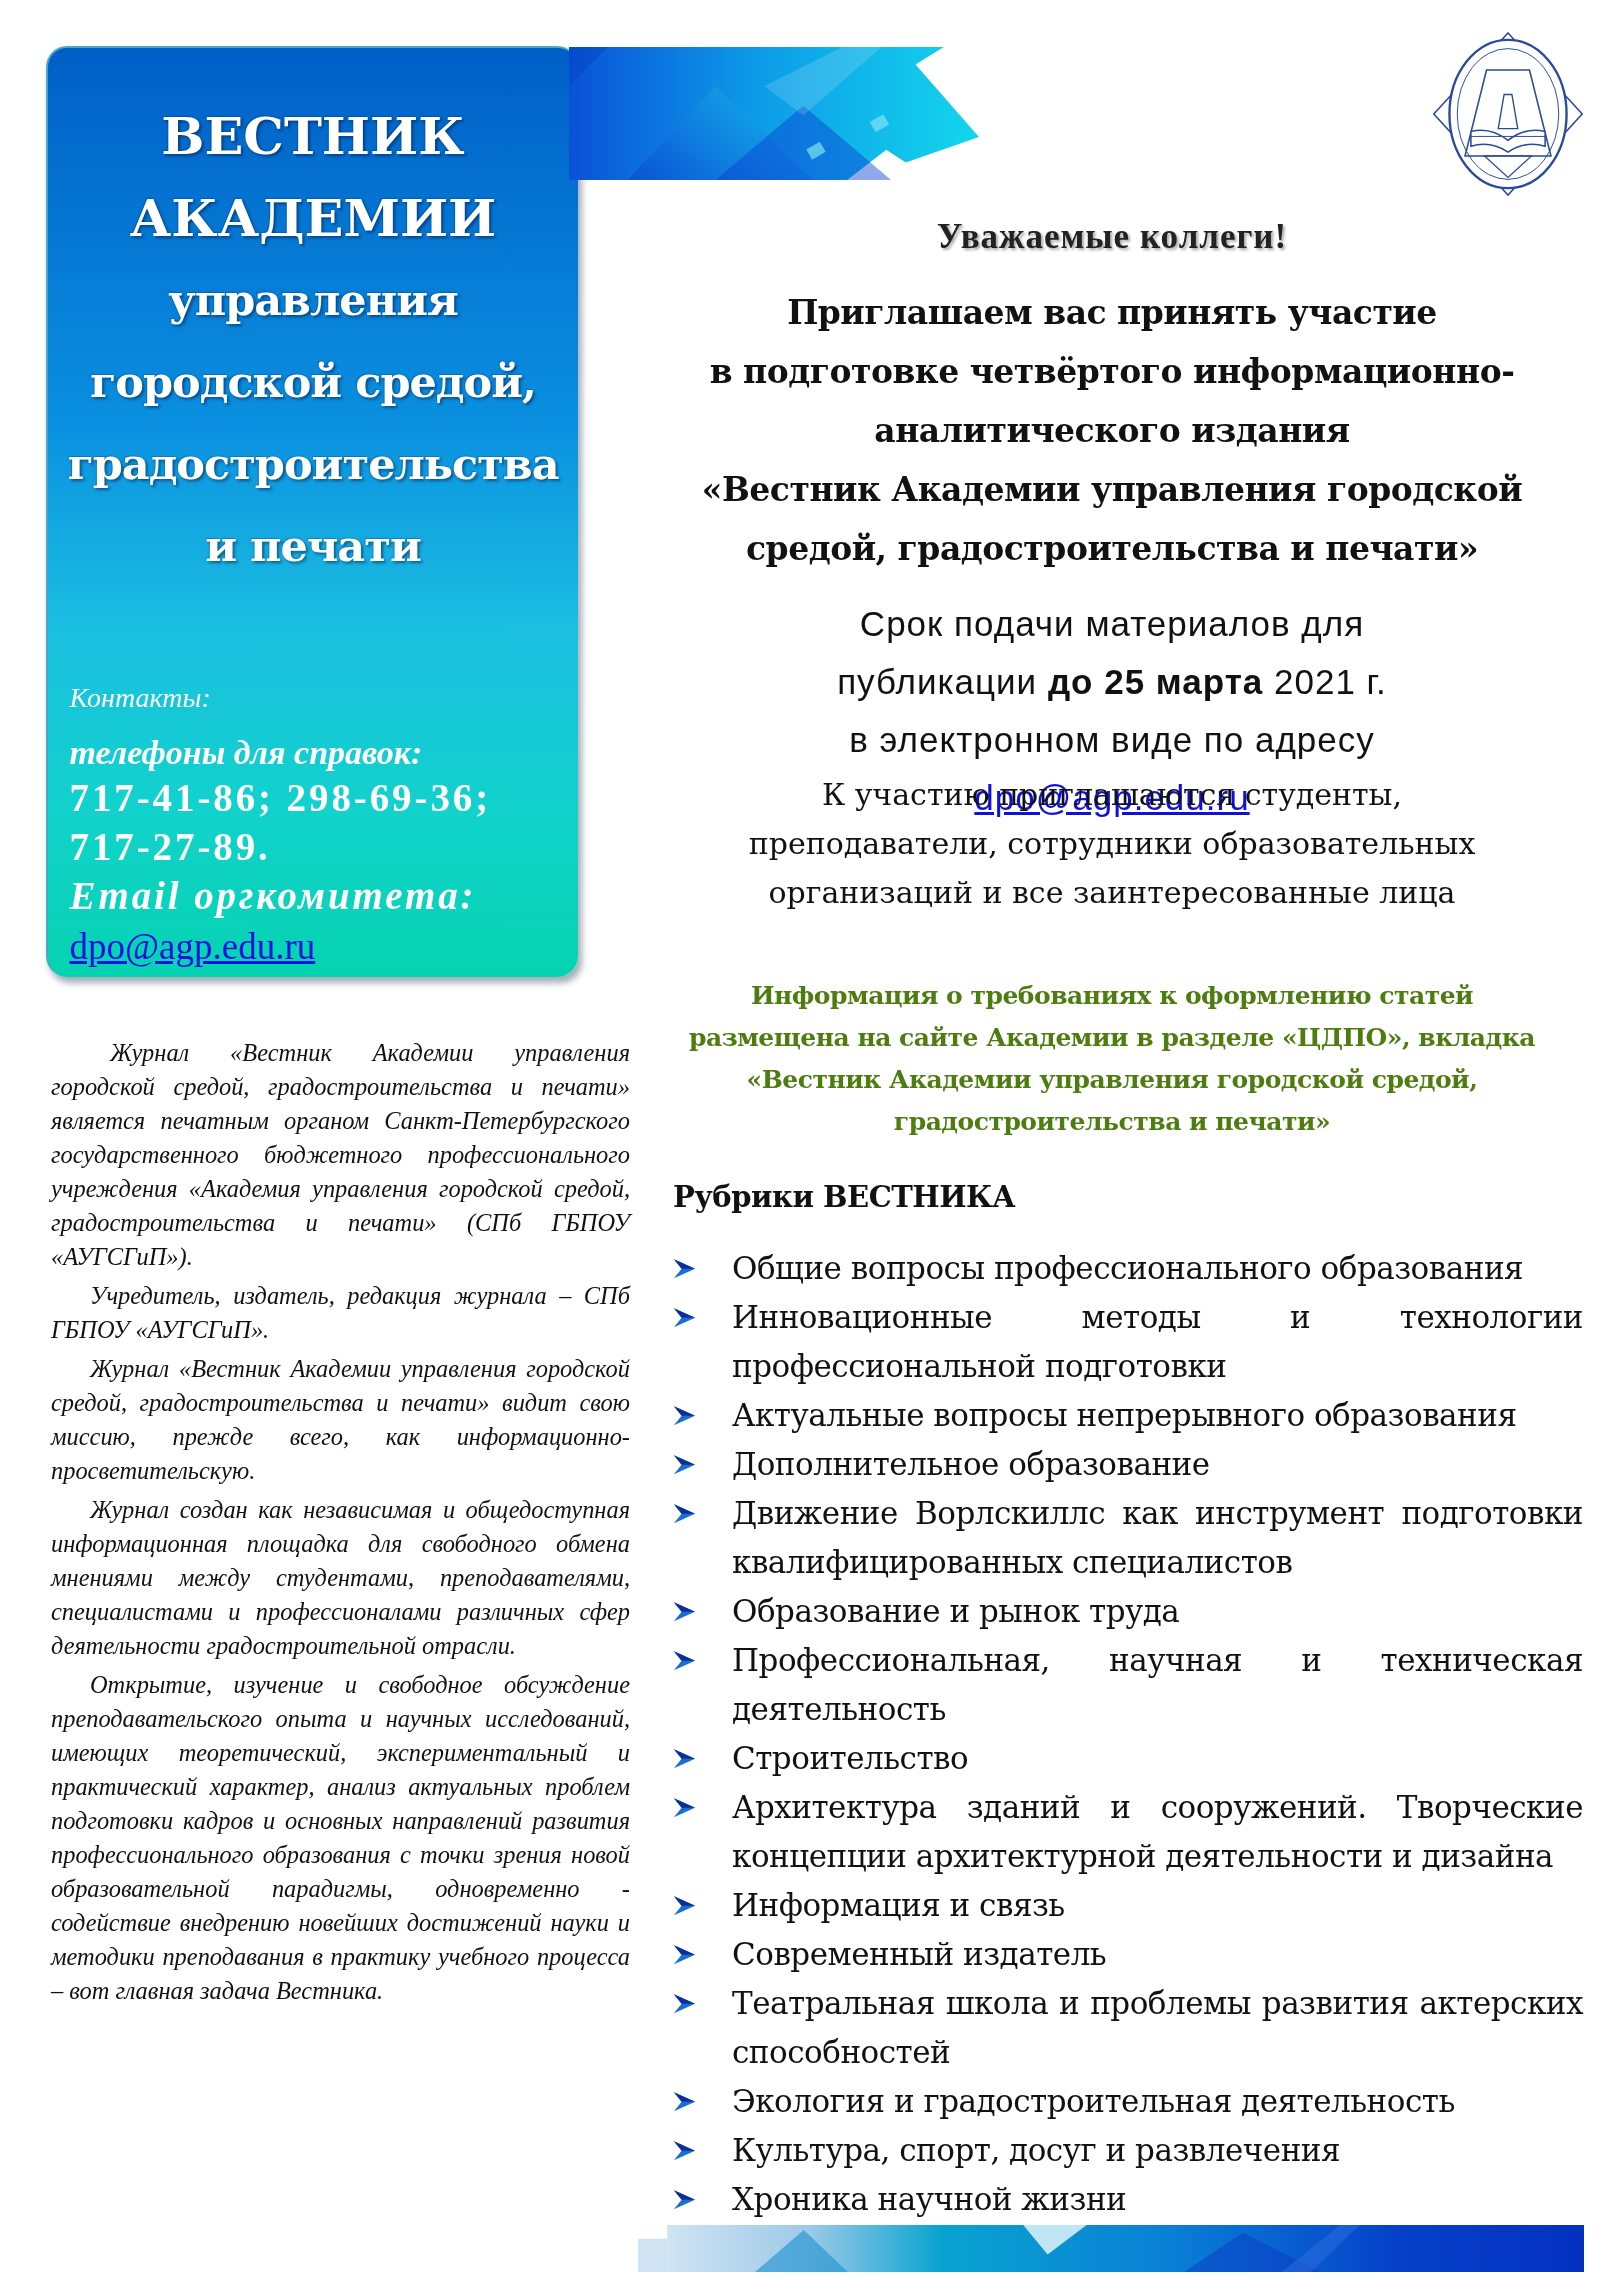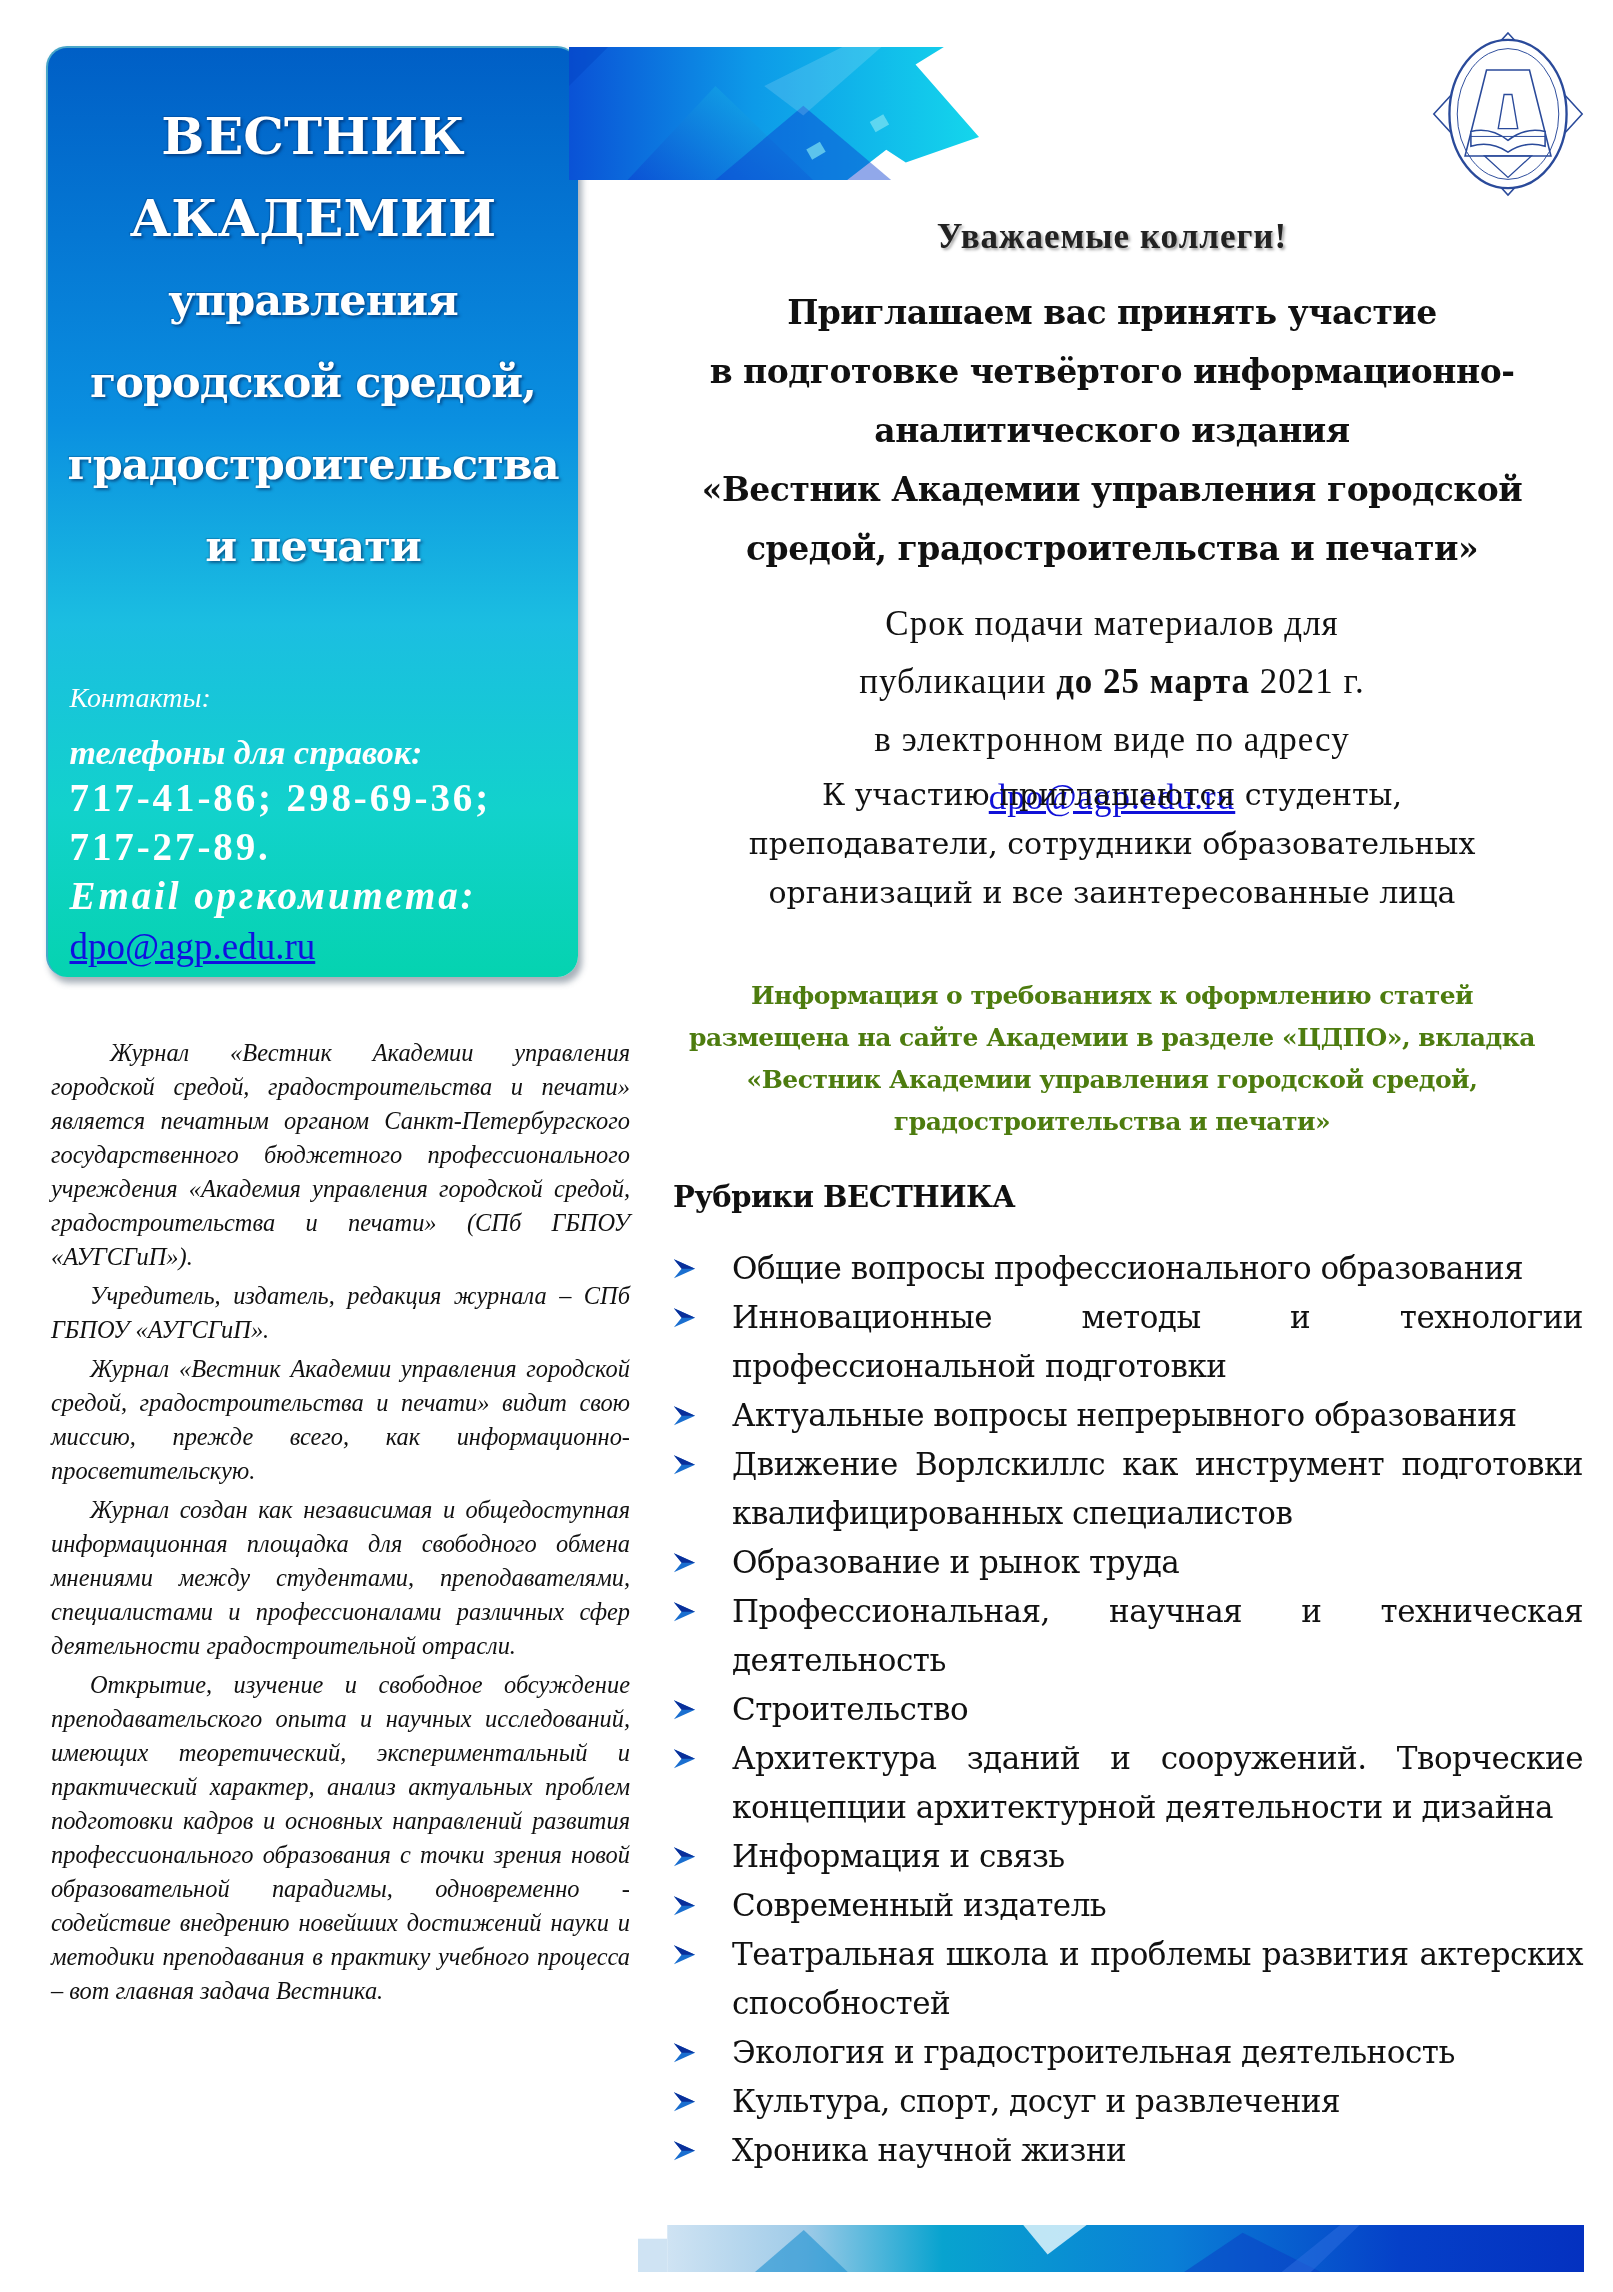--- a/index.html
+++ b/index.html
@@ -29,21 +29,21 @@
 
   
   .header-banner { position: absolute; left: 569px; top: 47px; width: 410px; height: 133px; }
   .logo { position: absolute; left: 1426px; top: 31px; width: 164px; height: 166px; }
 
   
   .announce { position: absolute; left: 644px; width: 936px; text-align: center; }
   .greeting { top: 217px; font-family: Liberation Serif, serif; font-weight: bold; font-size: 35px; color: #222;
               text-shadow: 2px 2px 2.9px rgba(0,0,0,0.35); letter-spacing: 1px; }
   .invite { top: 283px; font-family: "DejaVu Serif", serif; font-size: 33px; line-height: 59px; font-weight: bold; color: #111; letter-spacing: -0.5px; }
-  .deadline { top: 595px; font-family: Liberation Serif, serif; font-size: 35px; line-height: 58px; color: #111; letter-spacing: 1px; }
+  .deadline { top: 595px; font-family: Liberation Sans, sans-serif; font-size: 35px; line-height: 58px; color: #111; letter-spacing: 1px; }
   .deadline b { font-weight: bold; }
   .deadline .email-link { color: #1010D8; text-decoration: underline; }
   .participants { top: 770px; font-family: "DejaVu Serif", serif; font-size: 30px; line-height: 49px; color: #111; }
   .requirements { top: 975px; font-family: "DejaVu Serif", serif; font-weight: bold; font-size: 25px; line-height: 42px; color: #4d7c0f; letter-spacing: -0.5px; }
 
   .rubrics-title { position: absolute; left: 673px; top: 1180px; font-family: "DejaVu Serif", serif;
                    font-weight: bold; font-size: 29px; color: #111; letter-spacing: -0.5px; }
 
   .rubrics { position: absolute; left: 668px; top: 1244px; width: 915px; margin: 0; padding: 0; list-style: none; }
   .rubrics li { position: relative; padding-left: 64px; font-family: "DejaVu Serif", serif; font-size: 31px;
@@ -158,20 +158,24 @@
         <polygon points="2,1 24,11 2,21 10,11" fill="#1A6FD0"></polygon>
         <polygon points="2,1 24,11 10,11" fill="#0a2f9a"></polygon>
       </svg><span>Инновационные методы и технологии профессиональной подготовки</span></li>
   <li><svg class="bullet" viewBox="0 0 26 22">
         <polygon points="2,1 24,11 2,21 10,11" fill="#1A6FD0"></polygon>
         <polygon points="2,1 24,11 10,11" fill="#0a2f9a"></polygon>
       </svg><span>Актуальные вопросы непрерывного образования</span></li>
   <li><svg class="bullet" viewBox="0 0 26 22">
         <polygon points="2,1 24,11 2,21 10,11" fill="#1A6FD0"></polygon>
         <polygon points="2,1 24,11 10,11" fill="#0a2f9a"></polygon>
+      </svg><span>Дополнительное образование</span></li>
+  <li><svg class="bullet" viewBox="0 0 26 22">
+        <polygon points="2,1 24,11 2,21 10,11" fill="#1A6FD0"></polygon>
+        <polygon points="2,1 24,11 10,11" fill="#0a2f9a"></polygon>
       </svg><span>Движение Ворлскиллс как инструмент подготовки квалифицированных специалистов</span></li>
   <li><svg class="bullet" viewBox="0 0 26 22">
         <polygon points="2,1 24,11 2,21 10,11" fill="#1A6FD0"></polygon>
         <polygon points="2,1 24,11 10,11" fill="#0a2f9a"></polygon>
       </svg><span>Образование и рынок труда</span></li>
   <li><svg class="bullet" viewBox="0 0 26 22">
         <polygon points="2,1 24,11 2,21 10,11" fill="#1A6FD0"></polygon>
         <polygon points="2,1 24,11 10,11" fill="#0a2f9a"></polygon>
       </svg><span>Профессиональная, научная и техническая деятельность</span></li>
   <li><svg class="bullet" viewBox="0 0 26 22">

